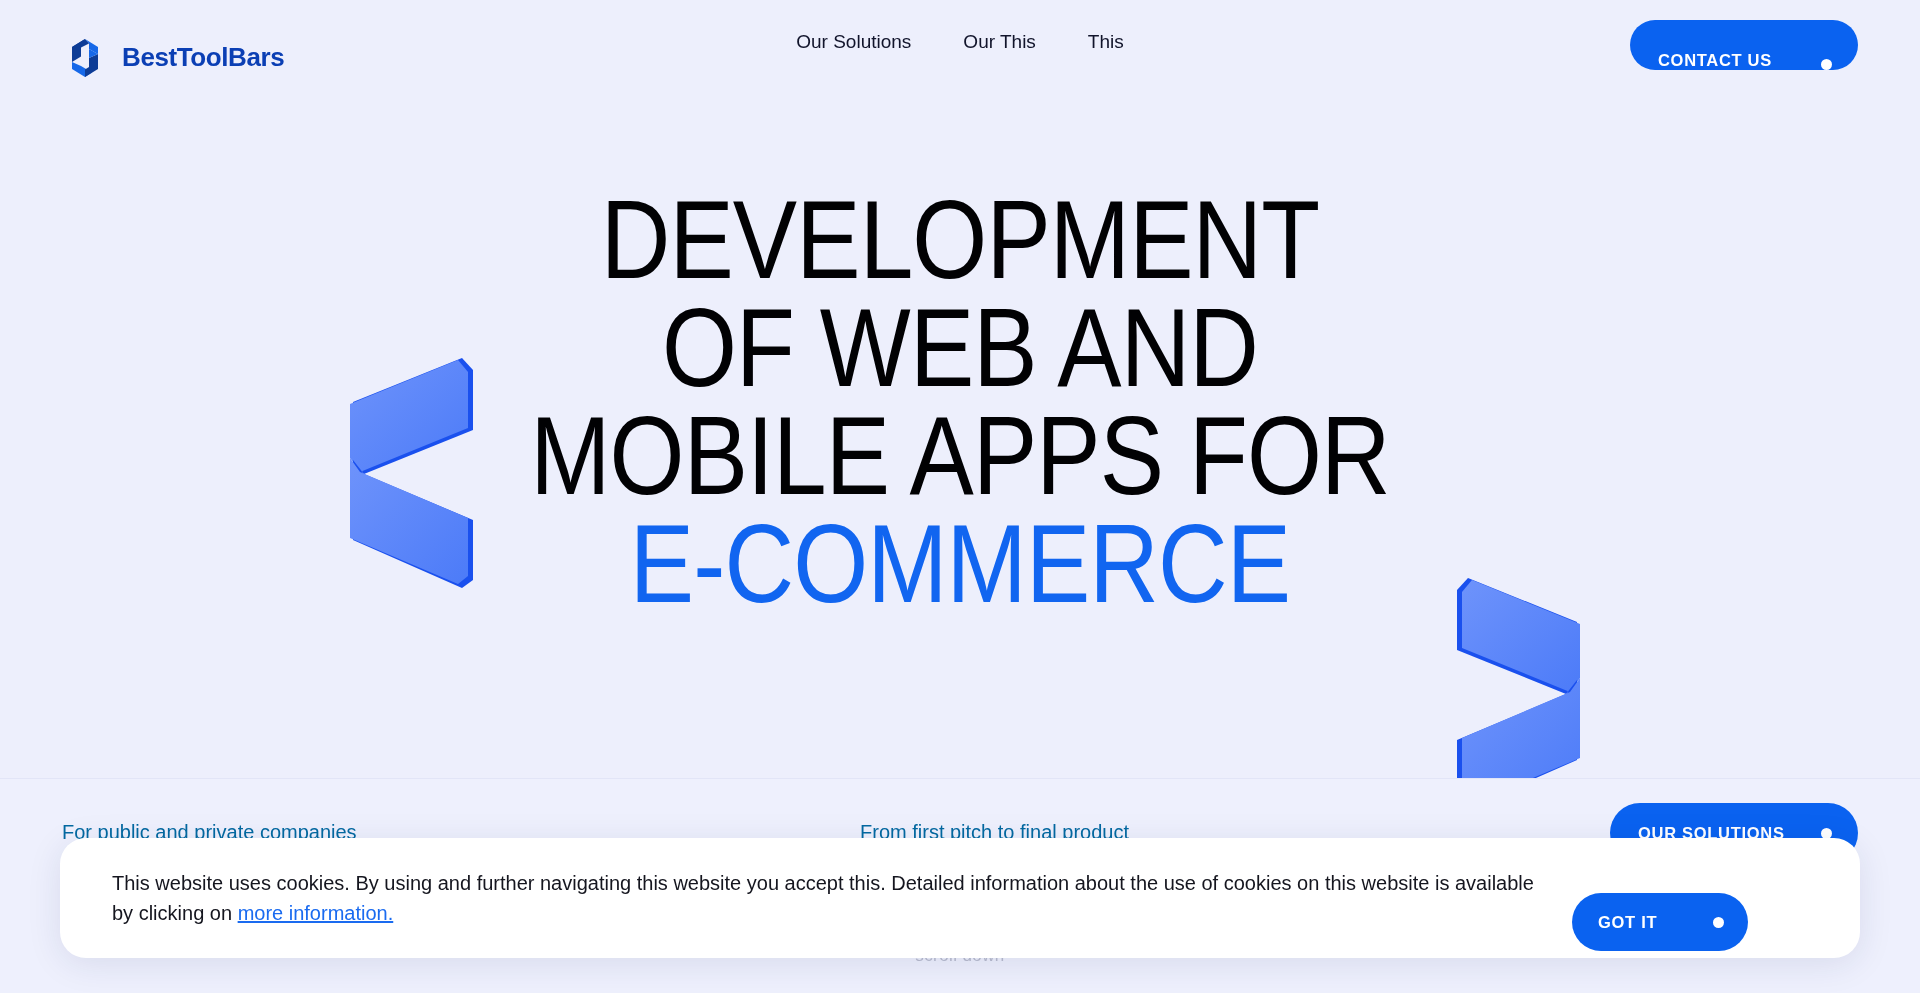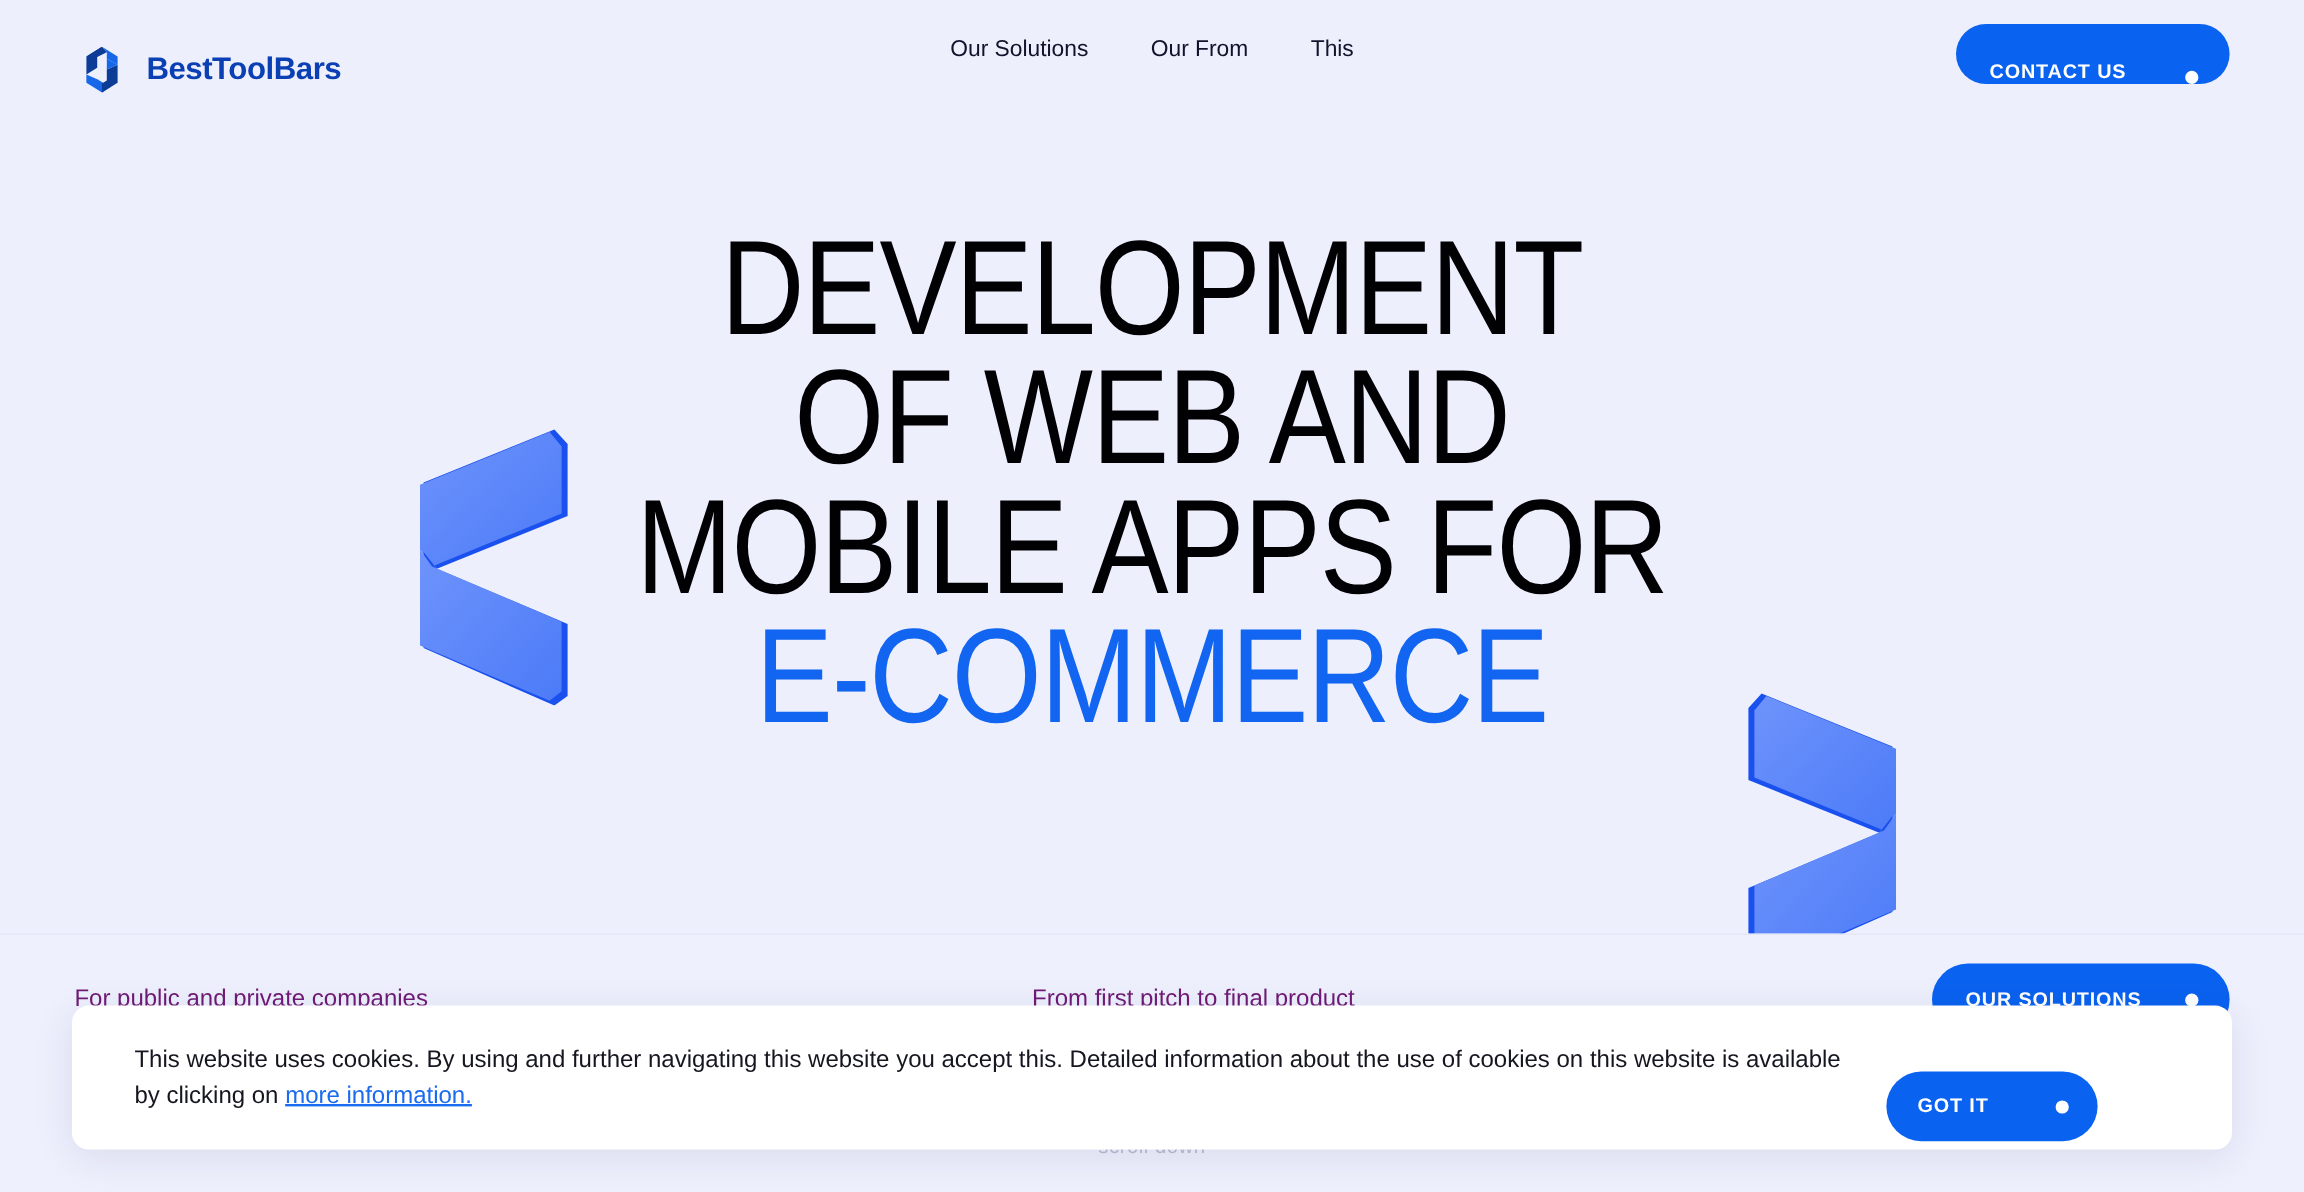--- a/index.html
+++ b/index.html
@@ -150,21 +150,21 @@
     width: 1920px;
     height: 215px;
     background: #eef0fd;
     border-top: 1px solid #e2e5f7;
   }
 
   .feature-item {
     position: absolute;
     top: 42px;
     font-size: 20px;
-    color: #701a75;
+    color: #0369a1;
     white-space: nowrap;
   }
   .feature-item-0 { left: 62px; }
   .feature-item-1 { left: 840px; margin-left: 20px; }
 
   .solutions-btn {
     position: absolute;
     right: 62px;
     top: 24px;
     width: 248px;
@@ -196,21 +196,21 @@
   }
 
   
   .cookie-banner {
     position: absolute;
     left: 60px;
     top: 838px;
     width: 1800px;
     height: 120px;
     background: #ffffff;
-    border-radius: 14px;
+    border-radius: 26px;
     box-shadow: 0 6px 34px rgba(30, 40, 90, 0.10);
     display: flex;
     align-items: center;
     padding: 0 56px 0 52px;
     z-index: 50;
   }
 
   .cookie-text {
     flex: 1 1 auto;
     font-size: 20px;
@@ -260,21 +260,21 @@
         <path d="M23 4 L36 12 L36 19 L27 14 L27 8.5 Z" fill="#1668e8"></path>
         <path d="M36 19 L36 34 L23 42 L23 34.5 L27 32 L27 23 Z" fill="#0d3c96"></path>
         <path d="M10 12 L23 4 L27 8.5 L19 12.5 Z" fill="#0d3c96"></path>
         <path d="M36 19 L27 14 L27 23 Z" fill="#1668e8"></path>
       </svg>
       <span class="brand-name">BestToolBars</span>
     </a>
 
     <nav class="main-nav">
       <a class="nav-link">Our Solutions</a>
-      <a class="nav-link">Our From</a>
+      <a class="nav-link">Our This</a>
       <a class="nav-link">This</a>
     </nav>
 
     <button class="contact-btn">
       <span>CONTACT US</span>
       <span class="btn-dot"></span>
     </button>
   </header>
 
   <div class="hero-inner">

